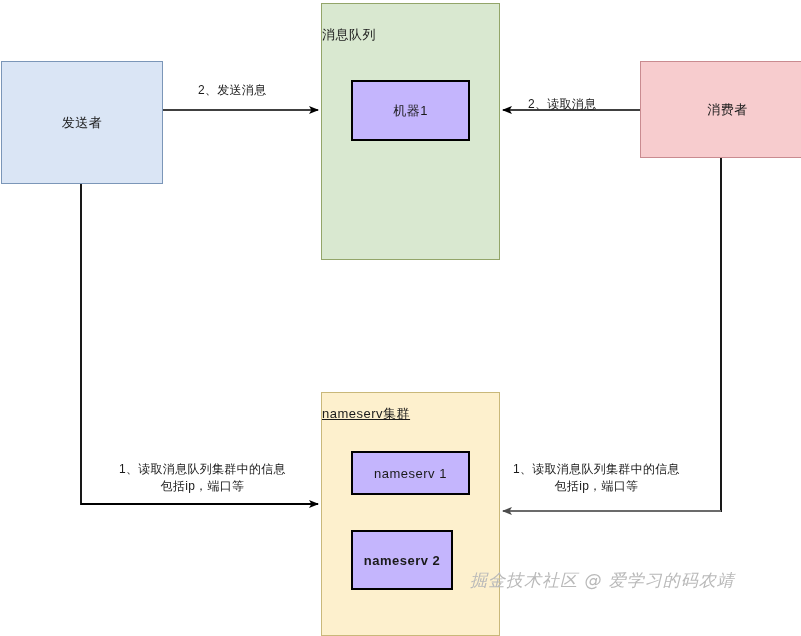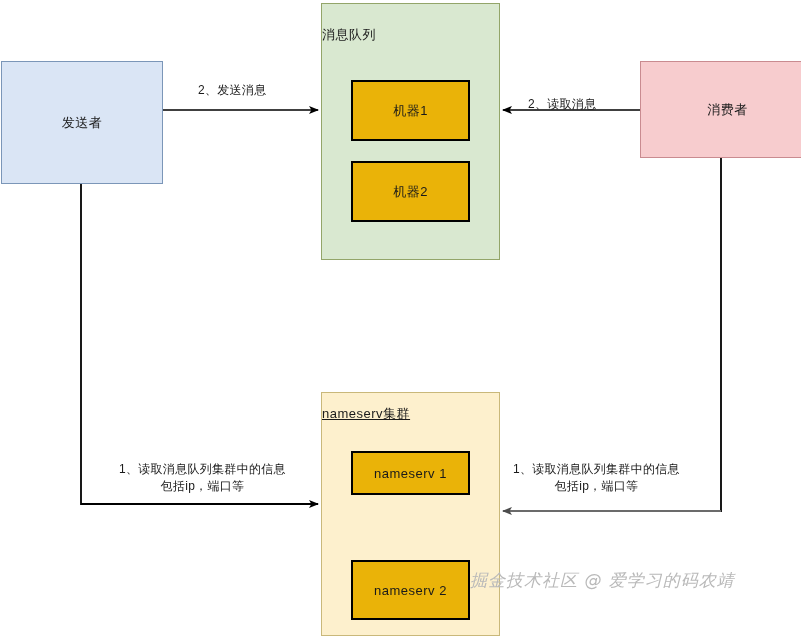--- a/index.html
+++ b/index.html
@@ -63,27 +63,27 @@
   }
   .ns-container {
     left: 321px;
     top: 392px;
     width: 179px;
     height: 244px;
     background: #fdf0cd;
     border: 1px solid #c9b87a;
   }
   .inner-box {
-    background: #eab308;
+    background: #c4b5fd;
     border: 2px solid #000000;
   }
   .machine1 { left: 351px; top: 80px; width: 119px; height: 61px; }
   .machine2 { left: 351px; top: 161px; width: 119px; height: 61px; }
   .ns1 { left: 351px; top: 451px; width: 119px; height: 44px; }
-  .ns2 { left: 351px; top: 560px; width: 119px; height: 60px; }
+  .ns2 { left: 351px; top: 530px; width: 102px; height: 60px; font-weight: bold; }
   .arrow-label {
     position: absolute;
     font-size: 12px;
     color: #1a1a1a;
     white-space: nowrap;
     text-align: center;
     line-height: 17px;
     letter-spacing: 0.3px;
   }
   svg.lines {
@@ -143,23 +143,20 @@
     <span>发送者</span>
   </div>
 
   <div class="box consumer">
     <span>消费者</span>
   </div>
 
   <div class="box inner-box machine1">
     <span>机器1</span>
   </div>
-  <div class="box inner-box machine2">
-    <span>机器2</span>
-  </div>
 
   <div class="box inner-box ns1">
     <span>nameserv 1</span>
   </div>
   <div class="box inner-box ns2">
     <span>nameserv 2</span>
   </div>
 
   <div class="arrow-label" style="left:198px; top:82px;">2、发送消息</div>
   <div class="arrow-label" style="left:528px; top:96px;">2、读取消息</div>

